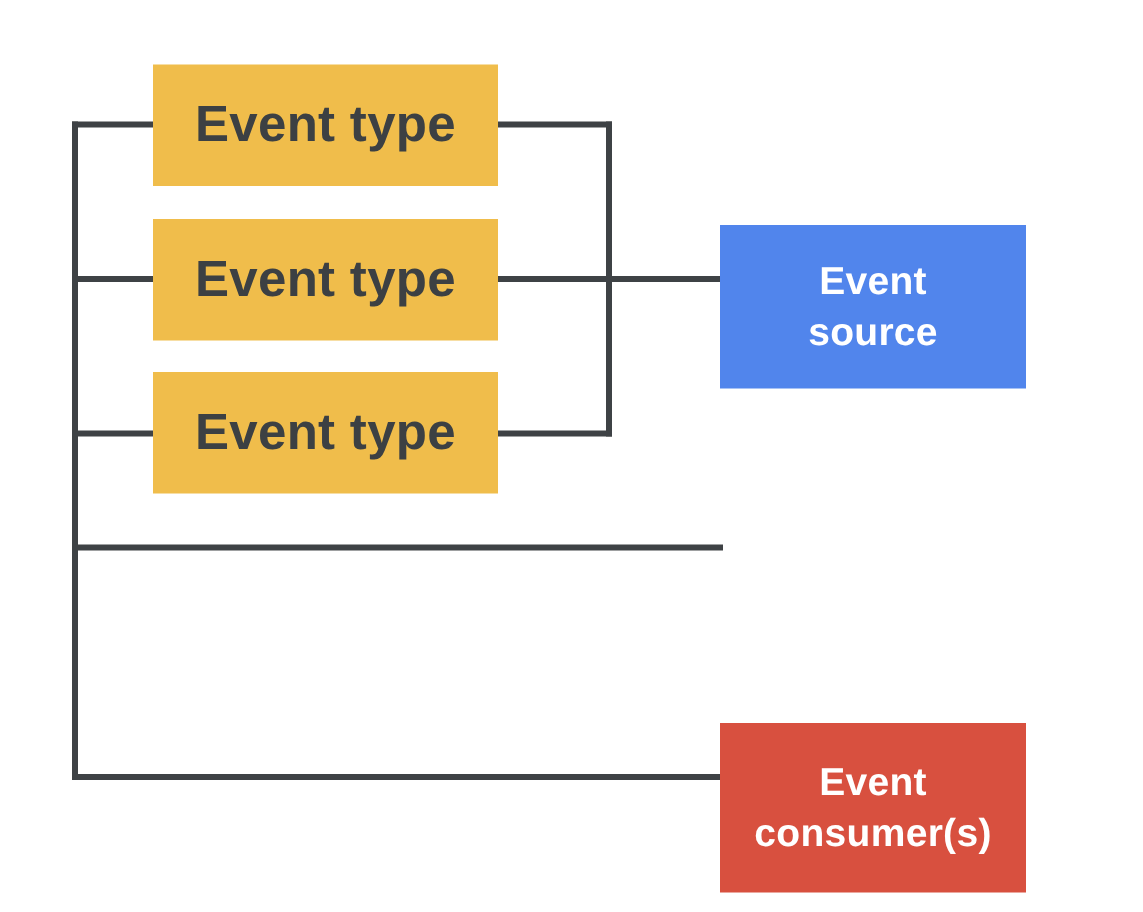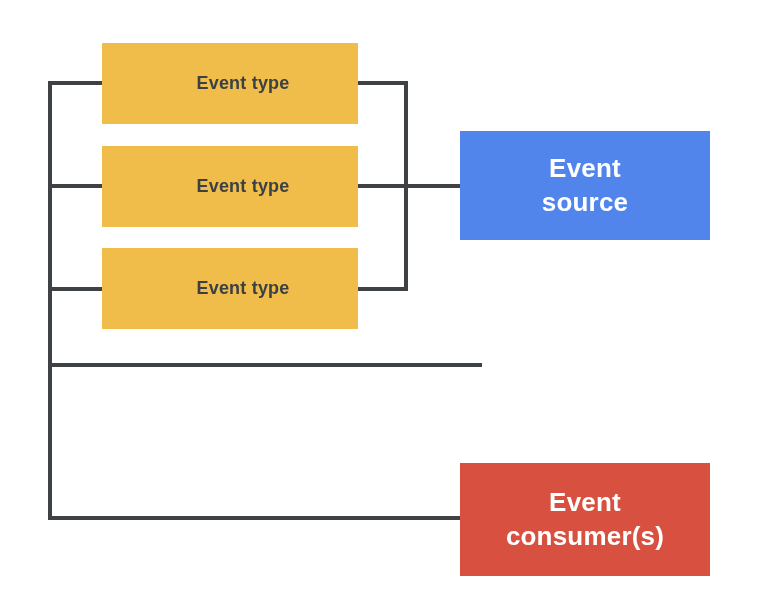--- a/index.html
+++ b/index.html
@@ -23,22 +23,22 @@
     position: absolute;
     display: flex;
     align-items: center;
     justify-content: center;
     text-align: center;
     font-weight: bold;
     white-space: pre-line;
     line-height: 1.28;
     letter-spacing: 0.2px;
   }
-  .node.small { width: 230px; height: 81px; left: 102px; font-size: 18px; padding-left: 26px; }
-  .node.big   { width: 250px; left: 460px; font-size: 26px; }
+  .node.small { width: 230px; height: 81px; left: 102px; font-size: 34px; }
+  .node.big   { width: 204px; left: 480px; font-size: 26px; margin-top: 19px; }
 
   
   .v-left       { left: 48px;  top: 81px;  width: 4px;   height: 439px; }
   .v-right      { left: 404px; top: 81px;  width: 4px;   height: 210px; }
   .h-row1-left  { left: 48px;  top: 81px;  width: 58px;  height: 4px; }
   .h-row1-right { left: 330px; top: 81px;  width: 78px;  height: 4px; }
   .h-row2-left  { left: 48px;  top: 184px; width: 58px;  height: 4px; }
   .h-row2-right { left: 330px; top: 184px; width: 152px; height: 4px; }
   .h-row3-left  { left: 48px;  top: 287px; width: 58px;  height: 4px; }
   .h-row3-right { left: 330px; top: 287px; width: 78px;  height: 4px; }

